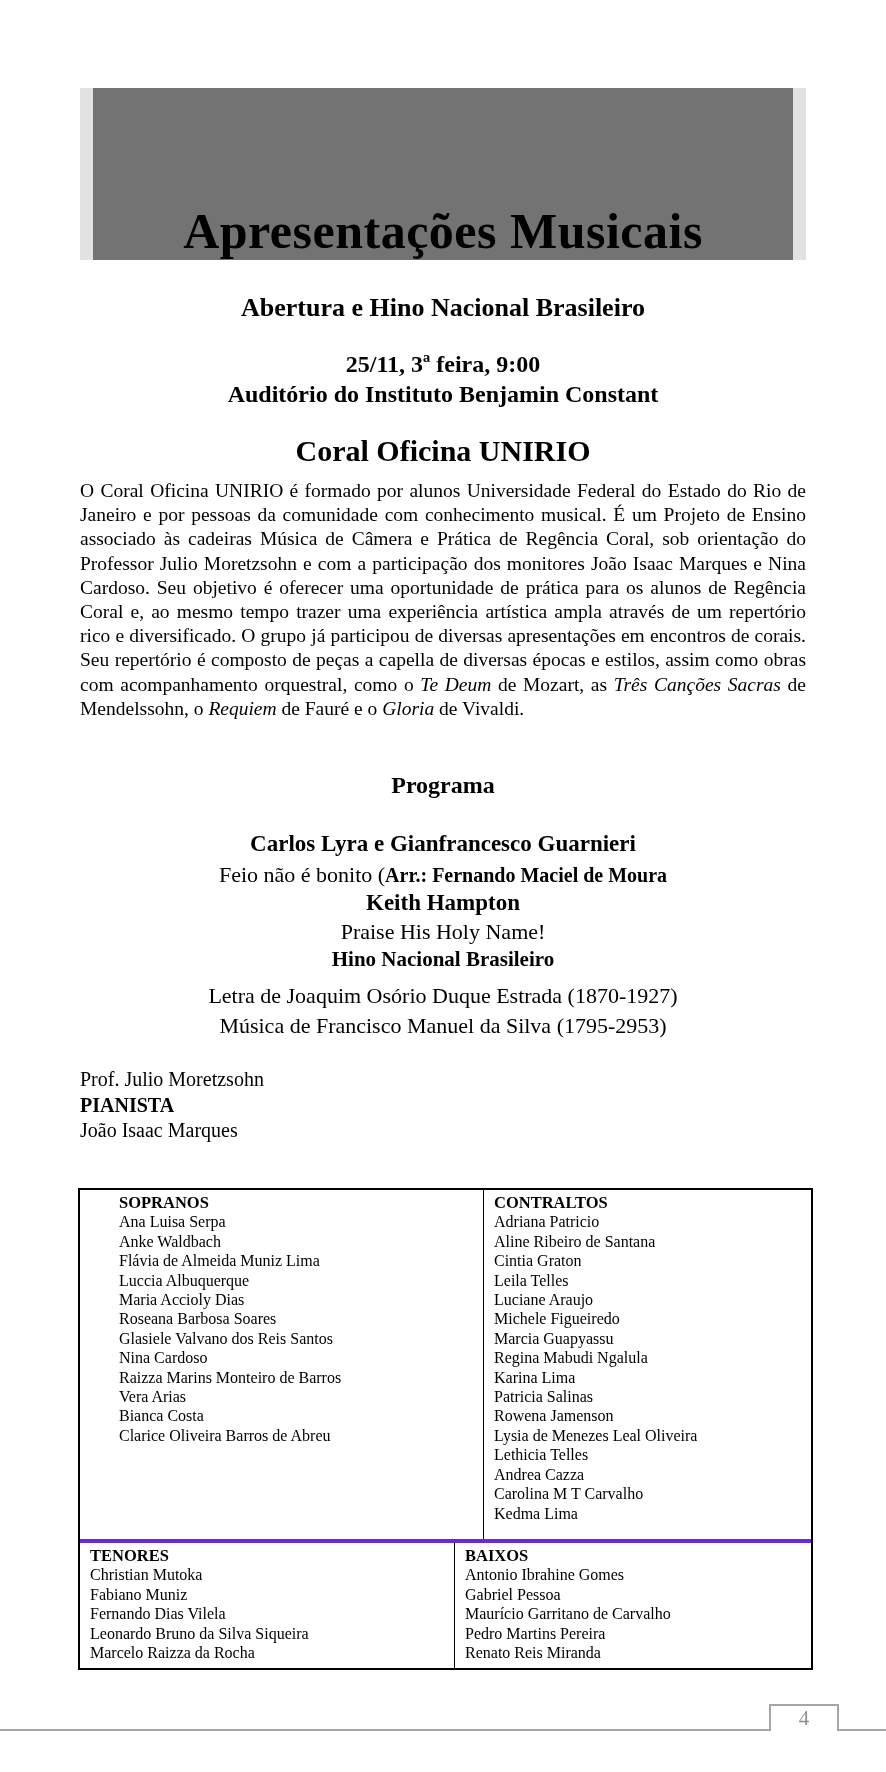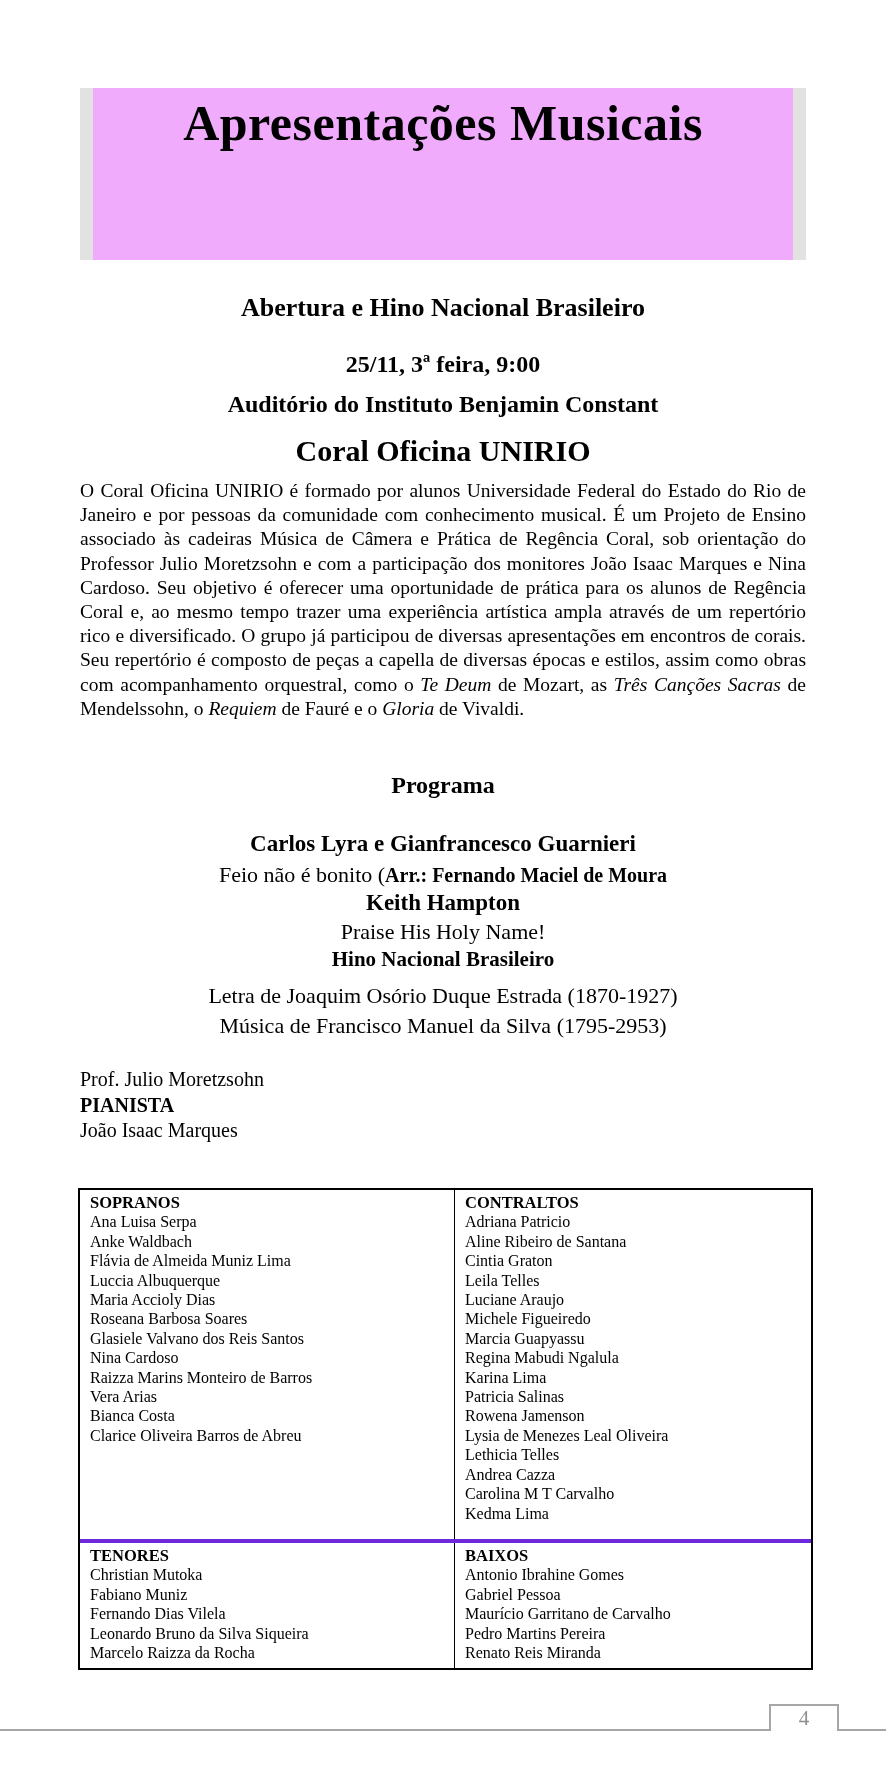--- a/index.html
+++ b/index.html
@@ -9,36 +9,36 @@
     font-family: "Liberation Serif", "DejaVu Serif", serif;
     color: #000;
     position: relative;
     overflow: hidden;
   }
   .abs { position: absolute; }
 
   
   .banner {
     left: 80px; top: 88px; width: 726px; height: 172px;
-    background: #f0abfc;
+    background: #737373;
     border-left: 13px solid #e2e2e2;
     border-right: 13px solid #e2e2e2;
     box-sizing: border-box;
-    display: flex; align-items: flex-start; justify-content: center;
+    display: flex; align-items: flex-end; justify-content: center;
   }
   .banner h1 {
     margin: 0; font-size: 50px; font-weight: bold; letter-spacing: 0.5px;
     padding-top: 6px;
   }
 
   
   .c { left: 80px; width: 726px; text-align: center; }
   .event-title   { top: 293px; font-size: 26px; font-weight: bold; }
   .event-dt      { top: 351px; font-size: 24px; font-weight: bold; }
-  .event-venue   { top: 381px; font-size: 24px; font-weight: bold; margin-top: 10px; }
+  .event-venue   { top: 381px; font-size: 24px; font-weight: bold; }
   .choir-name    { top: 434px; font-size: 30px; font-weight: bold; }
 
   .para {
     left: 80px; top: 479px; width: 726px;
     font-size: 19.5px; line-height: 24.2px;
     text-align: justify;
   }
   .para .italic { font-style: italic; }
 
   .prog-head     { top: 772px;  font-size: 24px; font-weight: bold; }
@@ -58,21 +58,21 @@
   .credits .lbl { font-weight: bold; }
 
   
   .roster {
     left: 78px; top: 1188px; width: 735px;
     border: 2px solid #000;
     box-sizing: border-box;
     font-size: 16px; line-height: 19.4px;
   }
   .roster-row { display: flex; }
-  .roster-row.top { height: 349px; }
+  .roster-row.top { height: 349px; padding-left: 29px; }
   .roster-row.bottom { border-top: 4px solid #6d28d9; }
   .cell { box-sizing: border-box; padding: 3px 8px 4px 10px; }
   .cell.left  { width: 375px; border-right: 1px solid #000; }
   .cell.right { flex: 1; }
   .cell .hdr { font-weight: bold; font-size: 16.5px; }
   .cell .member { white-space: nowrap; }
   .roster-row.bottom .cell { padding-bottom: 6px; }
 
   
   .footer-line {

